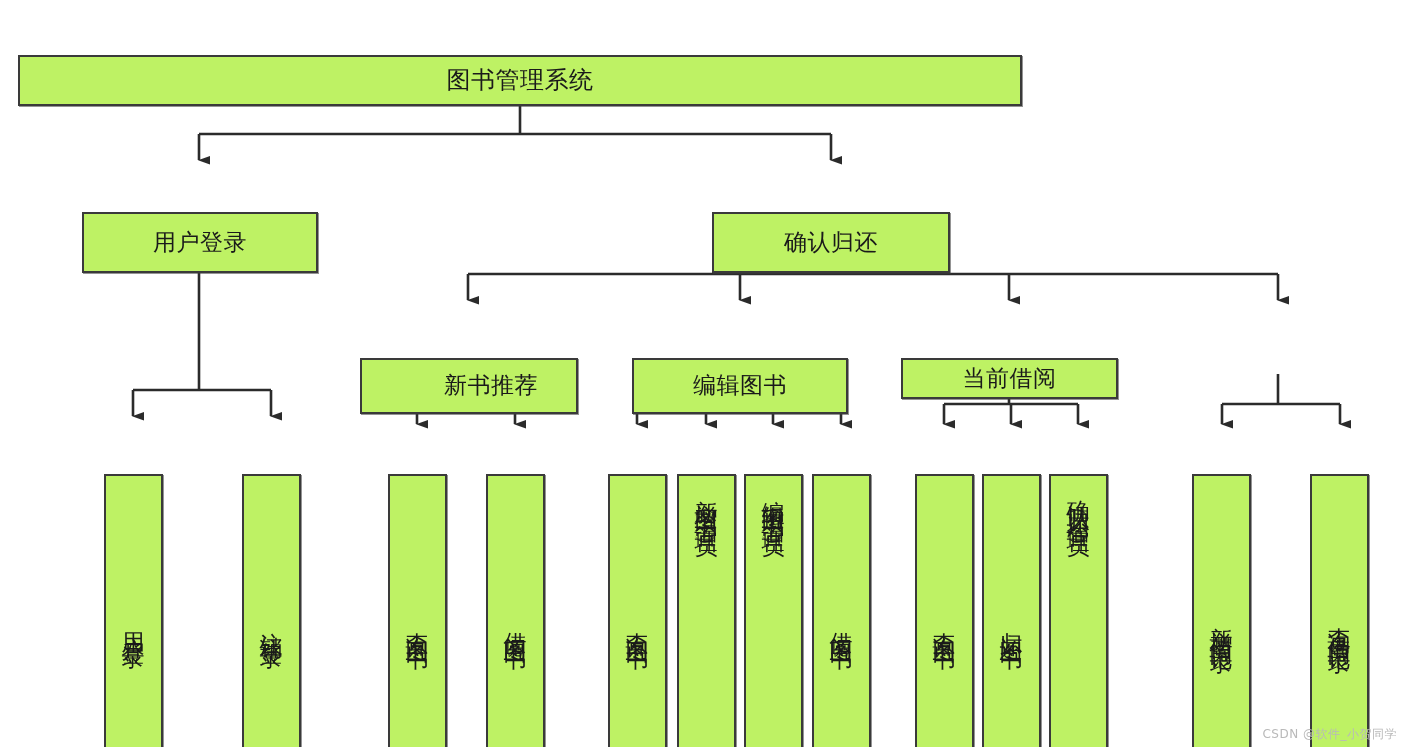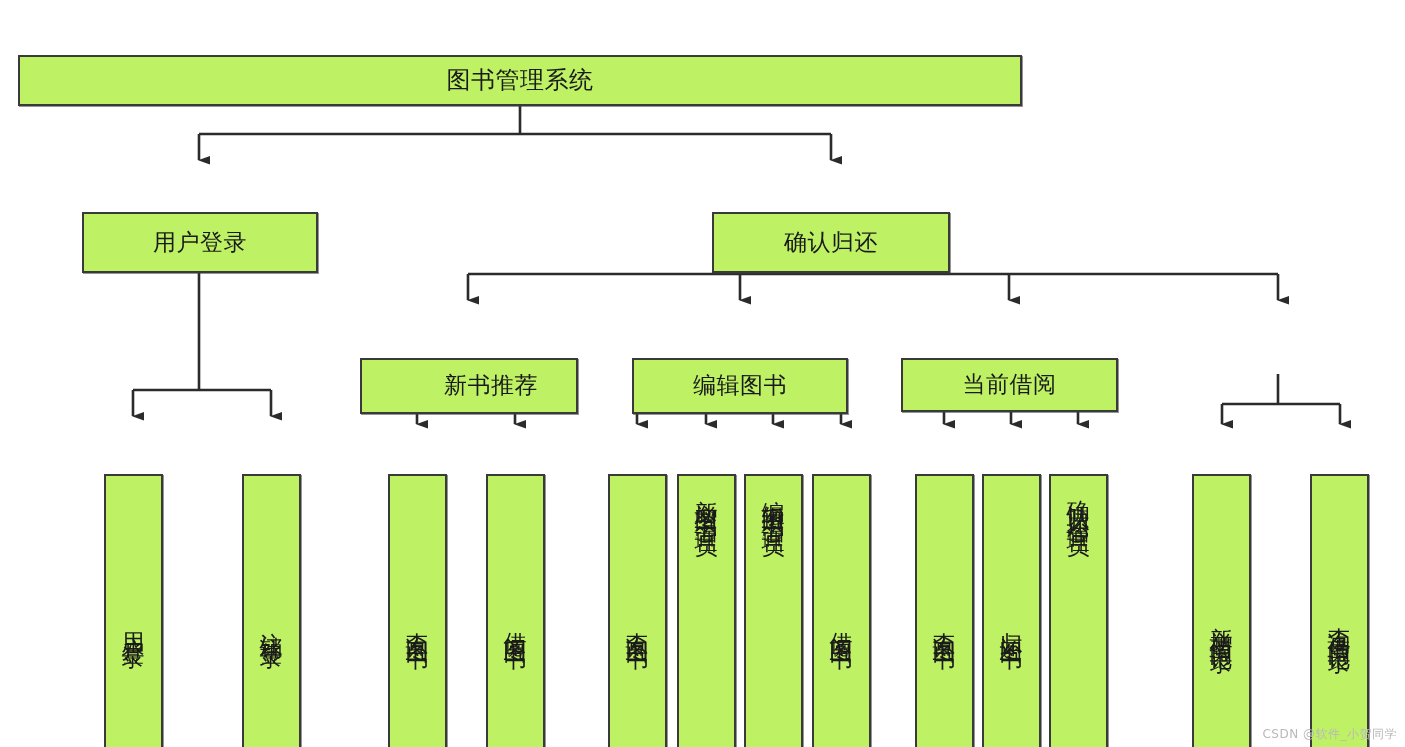--- a/index.html
+++ b/index.html
@@ -146,21 +146,21 @@
   <div class="node horiz" style="left:712px; top:172px; width:238px; height:61px;">
     <span class="lbl">确认归还</span>
   </div>
 
   <div class="node horiz" style="left:360px; top:318px; width:218px; height:56px;padding-left:44px;">
     <span class="lbl">新书推荐</span>
   </div>
   <div class="node horiz" style="left:632px; top:318px; width:216px; height:56px;">
     <span class="lbl">编辑图书</span>
   </div>
-  <div class="node horiz" style="left:901px; top:318px; width:217px; height:54px;">
+  <div class="node horiz" style="left:901px; top:318px; width:217px; height:41px;">
     <span class="lbl">当前借阅</span>
   </div>
 
   <div class="node vert mid" style="left:104px; top:434px; width:59px; height:300px;">
     <span class="lbl">用户登录</span>
   </div>
   <div class="node vert mid" style="left:242px; top:434px; width:59px; height:300px;">
     <span class="lbl">注销登录</span>
   </div>
 

